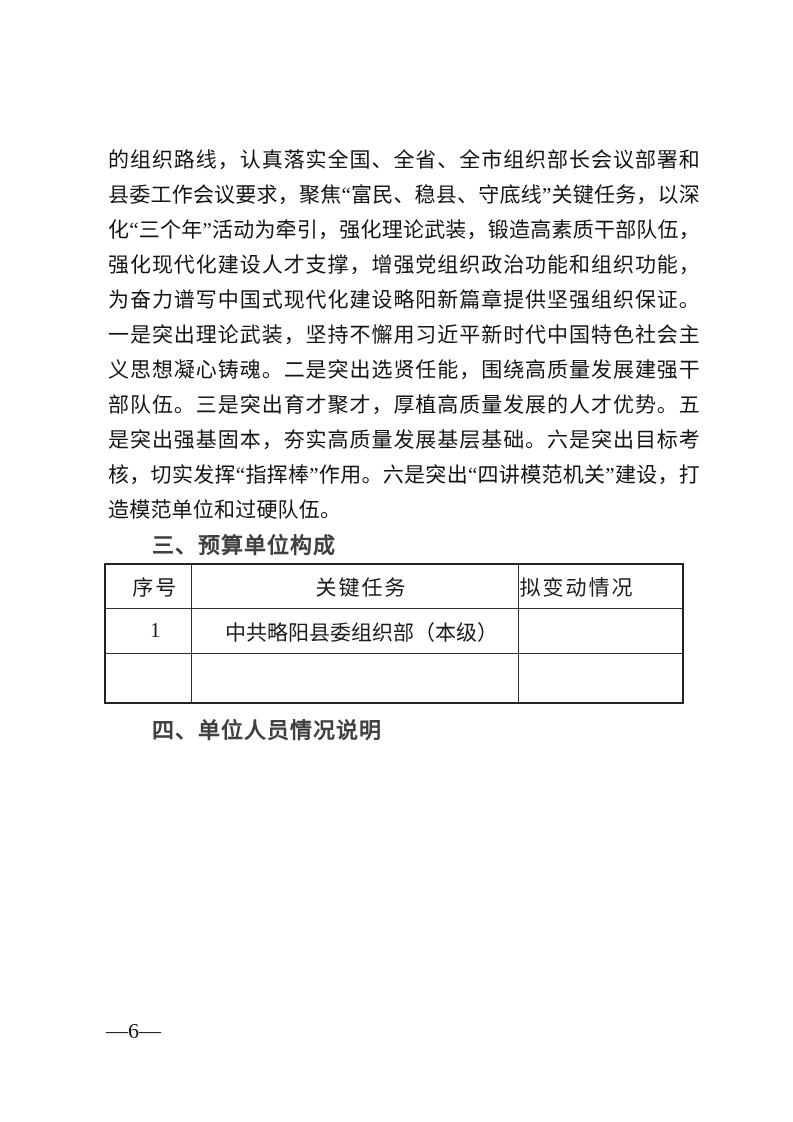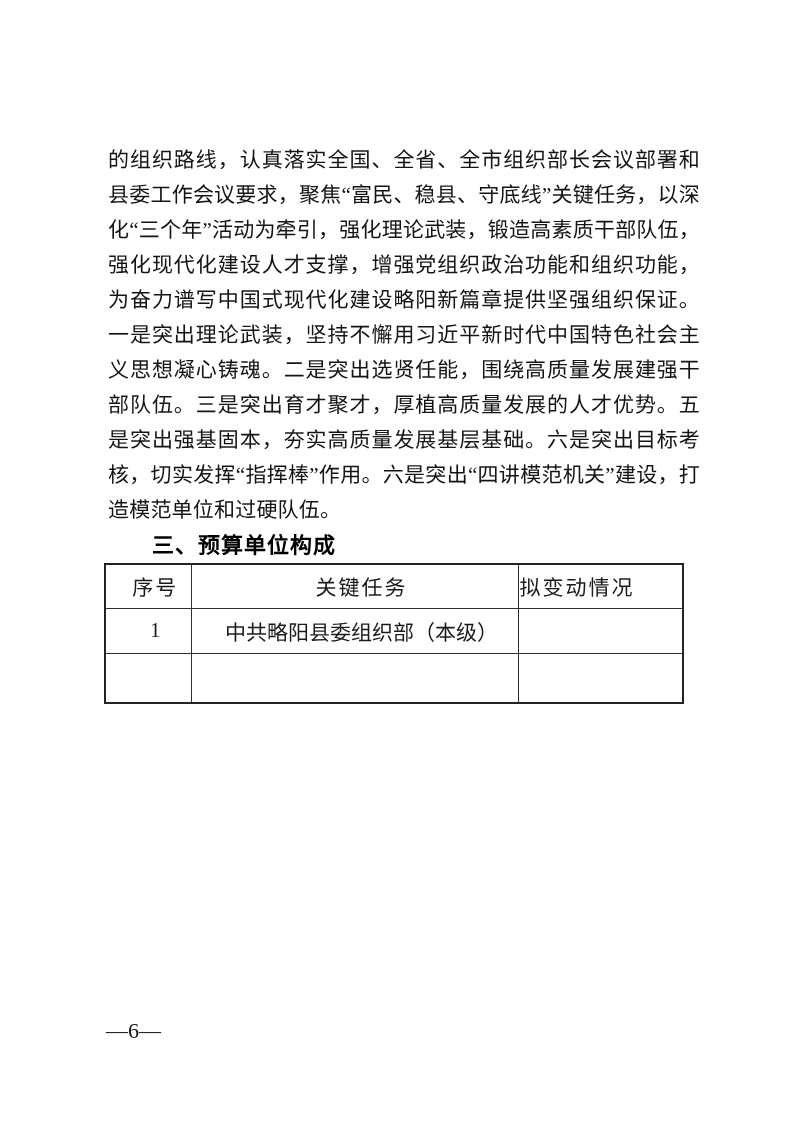--- a/index.html
+++ b/index.html
@@ -32,21 +32,21 @@
   .para.first-indent {
     text-indent: 42px;
   }
   .sec-heading {
     margin: 0;
     padding-left: 44px;
     font-family: "Liberation Sans", "DejaVu Sans", sans-serif;
     font-weight: 700;
     font-size: 22px;
     line-height: 35px;
-    color: #000000;
+    color: #404040;
     letter-spacing: 1px;
   }
   .budget-table {
     border-collapse: collapse;
     table-layout: fixed;
     width: 578px;
     margin-left: -4px;
     margin-top: 0;
     font-size: 21px;
     color: #1a1a1a;
@@ -113,17 +113,18 @@
           <td class="cell-center"></td>
         </tr>
         <tr class="row-data-2">
           <td class="cell-center"></td>
           <td class="cell-center"></td>
           <td class="cell-center"></td>
         </tr>
       </tbody>
     </table>
 
+    <h3 class="sec-heading heading-after-table">四、单位人员情况说明</h3>
 
   </div>
 
   <div class="page-number">—6—</div>
 </div>
 
 </body></html>

